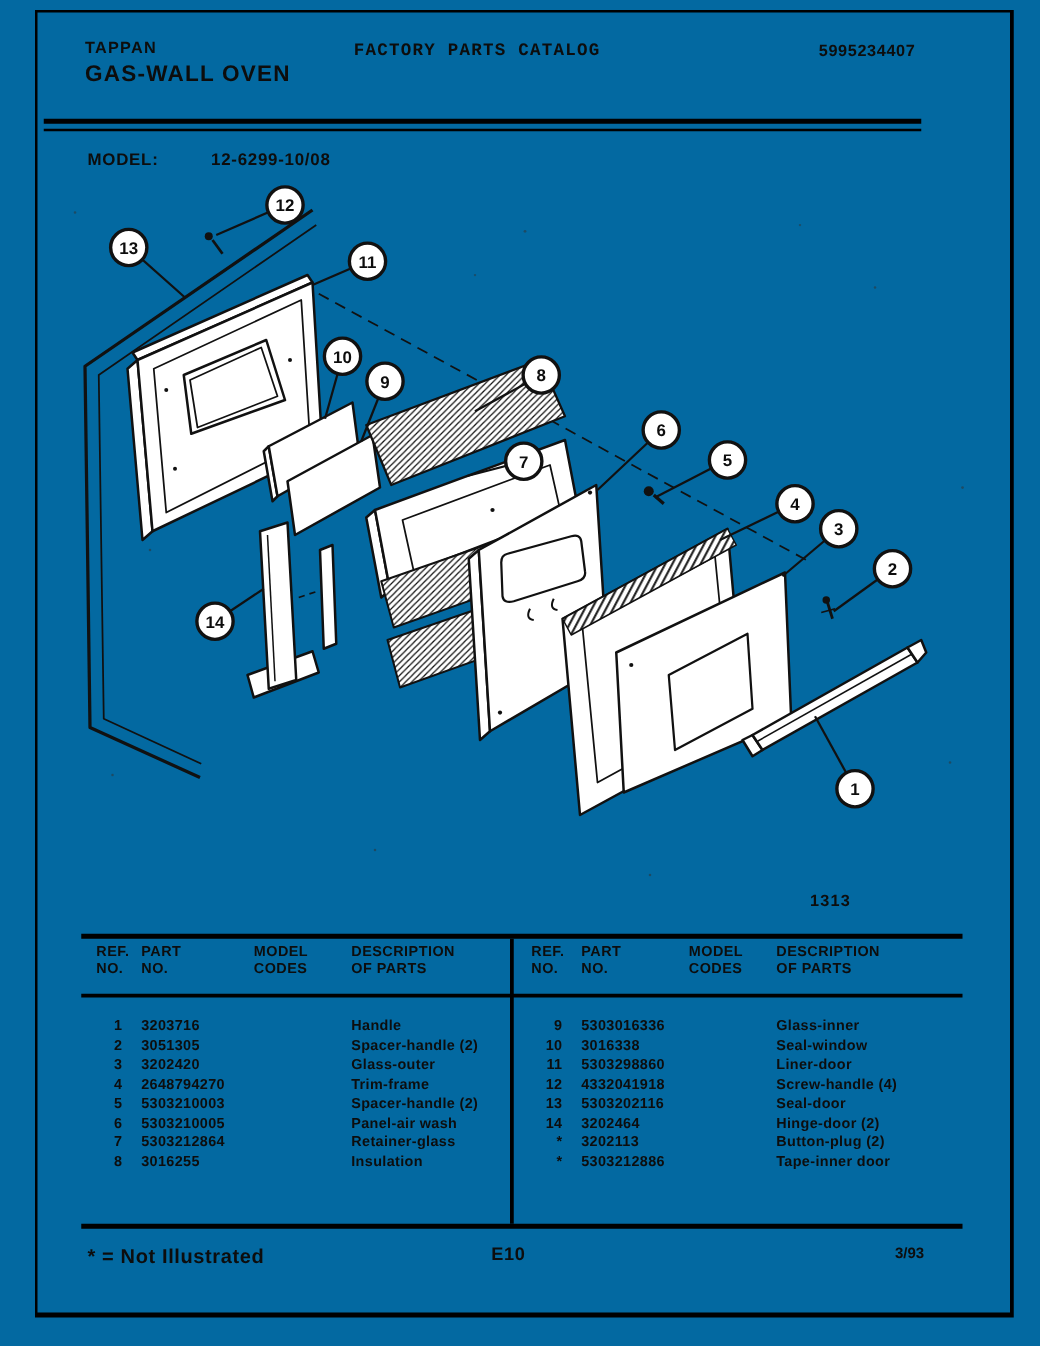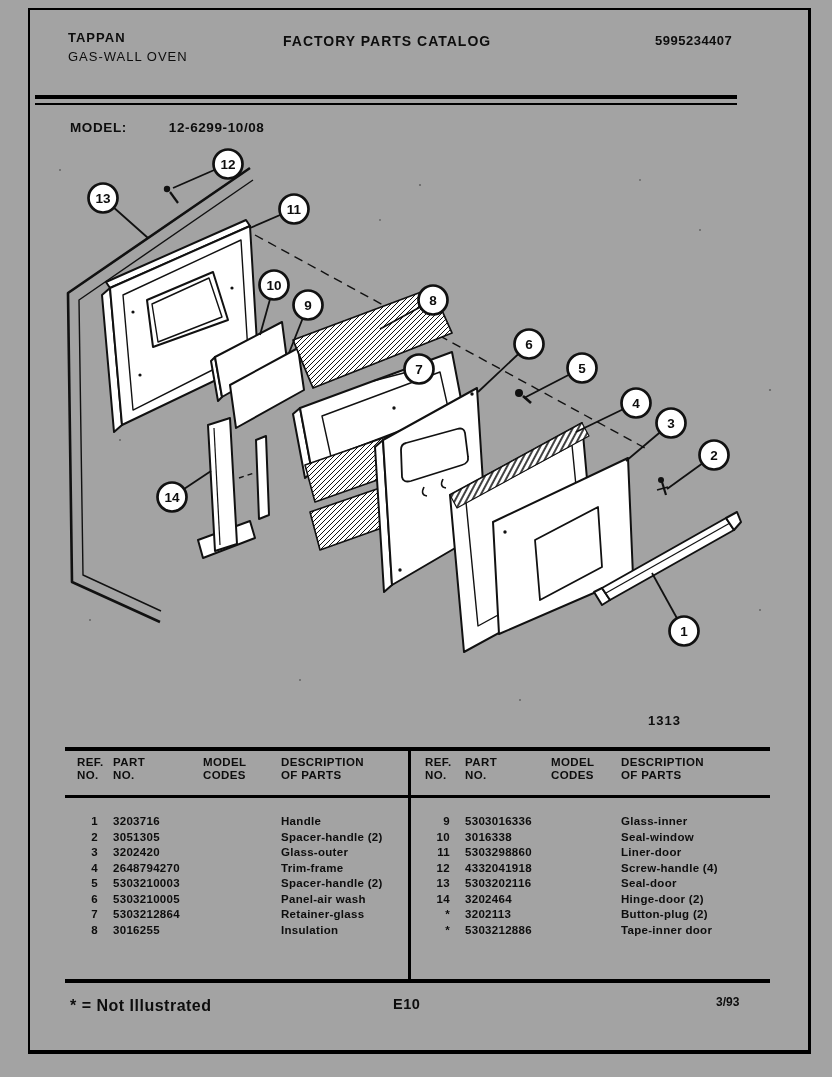--- a/index.html
+++ b/index.html
@@ -1,25 +1,25 @@
 <!DOCTYPE html>
 <html><head>
 <meta charset="utf-8">
 <style>
   html,body{margin:0;padding:0;background:#888;}
   .page{
-    position:relative;width:832px;height:1077px;background:#a3a3a3;
+    position:relative;width:832px;height:1077px;background:#0369a1;
     font-family:"Liberation Sans",sans-serif;color:#0d0d0d;overflow:hidden;
     margin:0 auto;
   }
   .frame{position:absolute;left:28px;top:8px;width:778px;height:1040px;
     border-left:2px solid #000;border-top:2px solid #000;border-right:3px solid #000;border-bottom:4px solid #000;}
   .hdr-brand1{position:absolute;left:68px;top:30px;font-size:13px;font-weight:700;letter-spacing:1px;}
-  .hdr-brand2{position:absolute;left:68px;top:49px;font-size:13px;font-weight:400;letter-spacing:1px;}
-  .hdr-title{position:absolute;left:283px;top:33px;font-size:14px;font-weight:700;letter-spacing:1px;}
+  .hdr-brand2{position:absolute;left:68px;top:49px;font-size:18px;font-weight:700;letter-spacing:1px;}
+  .hdr-title{position:absolute;left:283px;top:33px;font-size:14px;font-weight:700;letter-spacing:1px;font-family:Liberation Mono, monospace;}
   .hdr-cat{position:absolute;left:655px;top:33px;font-size:13px;font-weight:700;letter-spacing:.5px;}
   .hdr-rule{position:absolute;left:35px;top:95px;width:702px;height:4px;
     border-top:4px solid #000;border-bottom:2px solid #000;}
   .model-line{position:absolute;left:70px;top:120px;font-size:13.5px;font-weight:700;letter-spacing:.6px;}
   .model-line .num{margin-left:42px;}
   .fig-num{position:absolute;left:648px;top:713px;font-size:13px;font-weight:700;letter-spacing:1px;text-align:center;}
   svg.diagram{position:absolute;left:0;top:140px;}
 
   .parts-table{position:absolute;left:65px;top:747px;width:705px;height:228px;
     border-top:4px solid #000;border-bottom:4px solid #000;}

